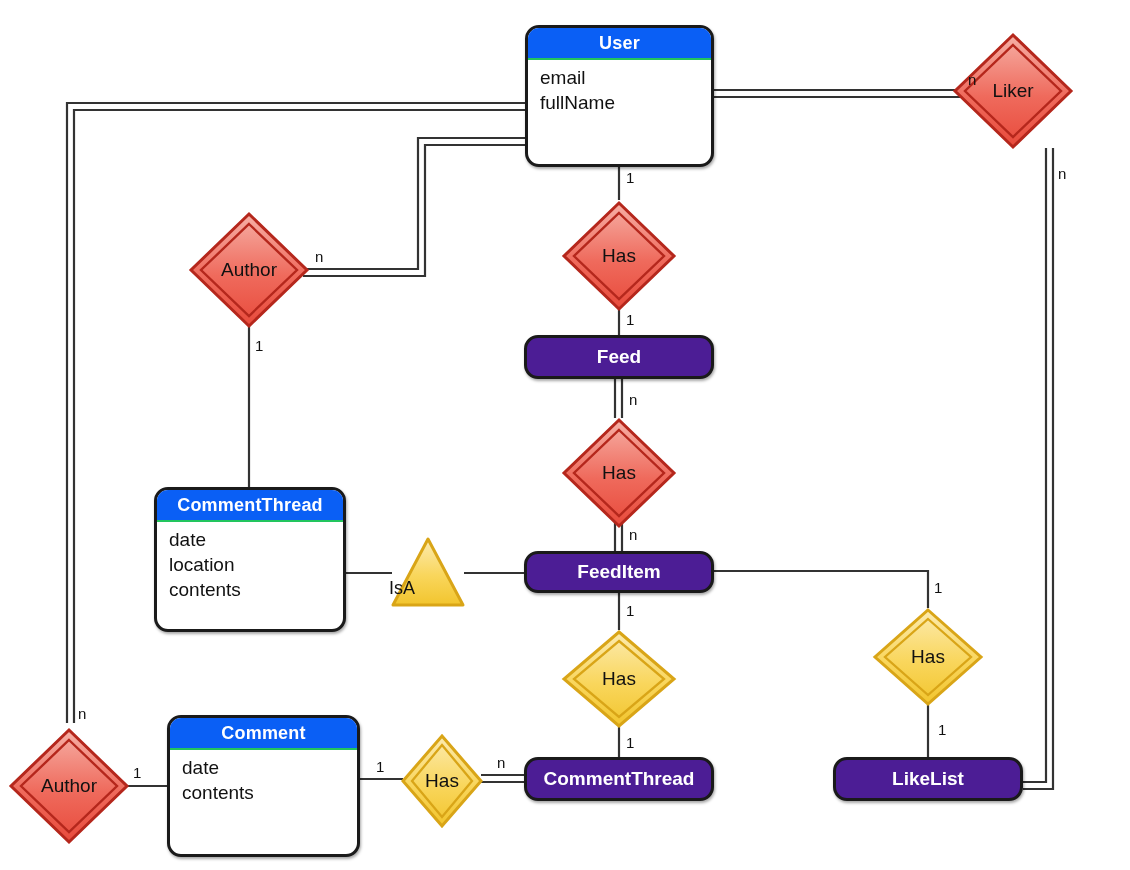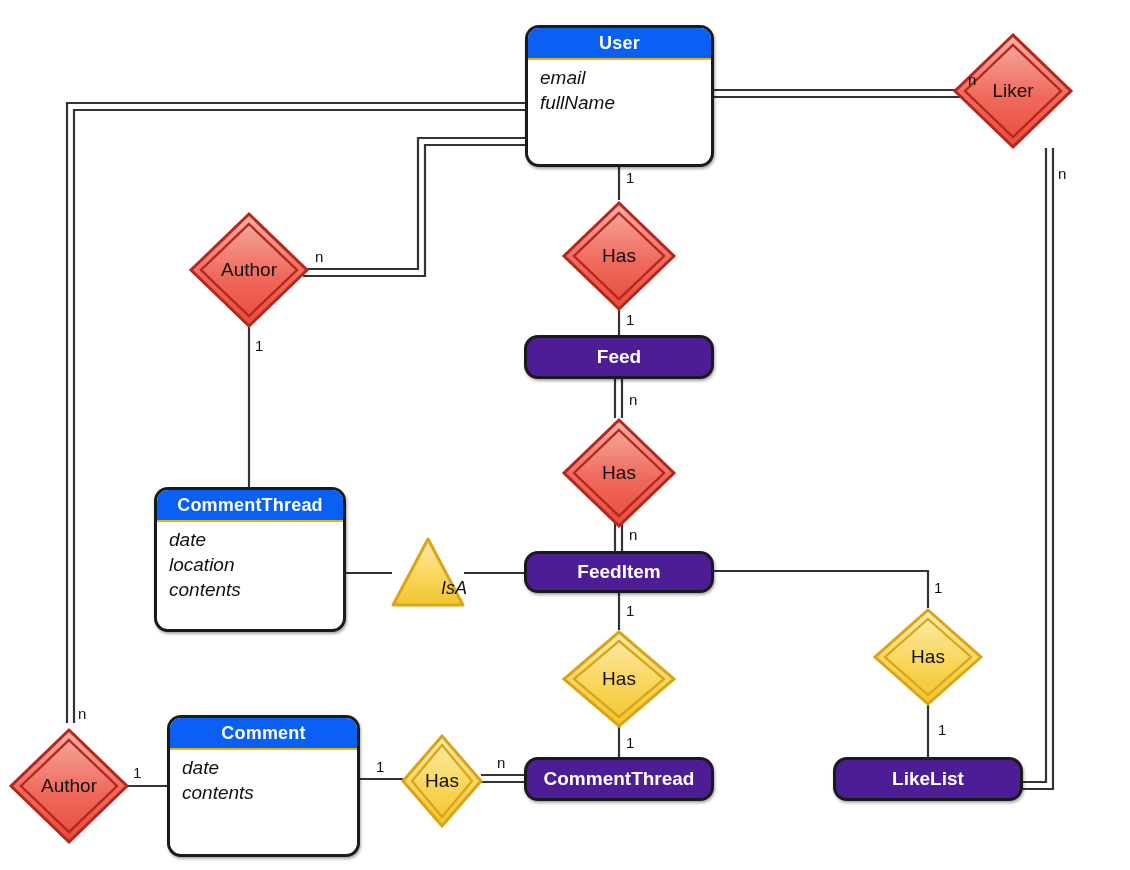--- a/index.html
+++ b/index.html
@@ -8,42 +8,42 @@
   svg.layer{position:absolute;left:0;top:0;width:1130px;height:870px;}
   .node{position:absolute;box-sizing:border-box;}
 
   
   .entity{
     background:#ffffff;border:3px solid #1a1a1a;border-radius:14px;
     box-shadow:1px 2px 3px rgba(0,0,0,.35);overflow:hidden;
   }
   .entity .hdr{
     background:#0a5ff5;color:#ffffff;text-align:center;font-size:18px;
-    font-weight:bold;line-height:30px;height:30px;border-bottom:2px solid #eab308;
+    font-weight:bold;line-height:30px;height:30px;border-bottom:2px solid #22c55e;
     letter-spacing:.2px;
   }
-  .entity .attrs{padding:5px 0 4px 12px;color:#111;font-size:19px;line-height:25px;font-style:italic;}
+  .entity .attrs{padding:5px 0 4px 12px;color:#111;font-size:19px;line-height:25px;}
   .entity .attrs div{white-space:nowrap;}
 
   
   .entity-solid{
     background:#4c1d95;border:3px solid #1a1a1a;border-radius:14px;
     color:#ffffff;font-size:19px;font-weight:bold;
     display:flex;align-items:center;justify-content:center;
     box-shadow:1px 2px 3px rgba(0,0,0,.35);
   }
 
   
   .diamond{display:flex;align-items:center;justify-content:center;}
   .diamond svg{position:absolute;left:0;top:0;}
   .diamond .dlabel{
     position:relative;z-index:3;font-size:19px;color:#111;font-weight:normal;
     pointer-events:none;
   }
-  .tri{display:flex;align-items:flex-end;justify-content:flex-end;font-style:italic;}
+  .tri{display:flex;align-items:flex-end;justify-content:flex-start;}
   .tri svg{position:absolute;left:0;top:0;}
   .tri .dlabel{position:relative;z-index:3;font-size:18px;color:#111;padding-bottom:10px;}
 
   
   .card{
     position:absolute;font-size:15px;color:#111;font-family:"Liberation Sans",sans-serif;
     line-height:15px;white-space:nowrap;
   }
 </style>
 </head>

